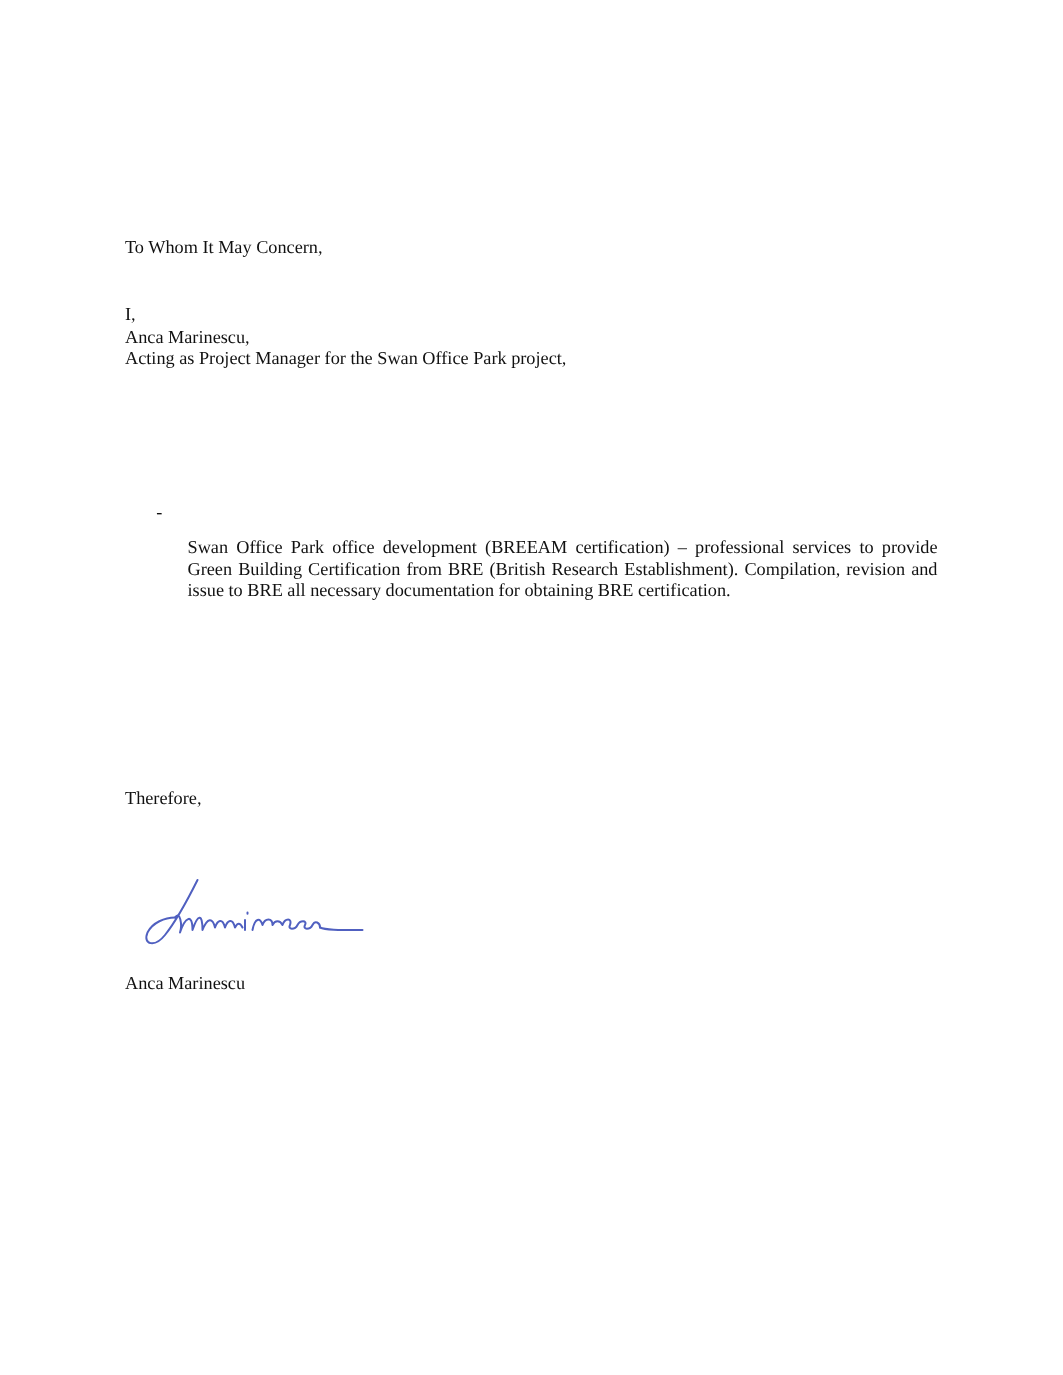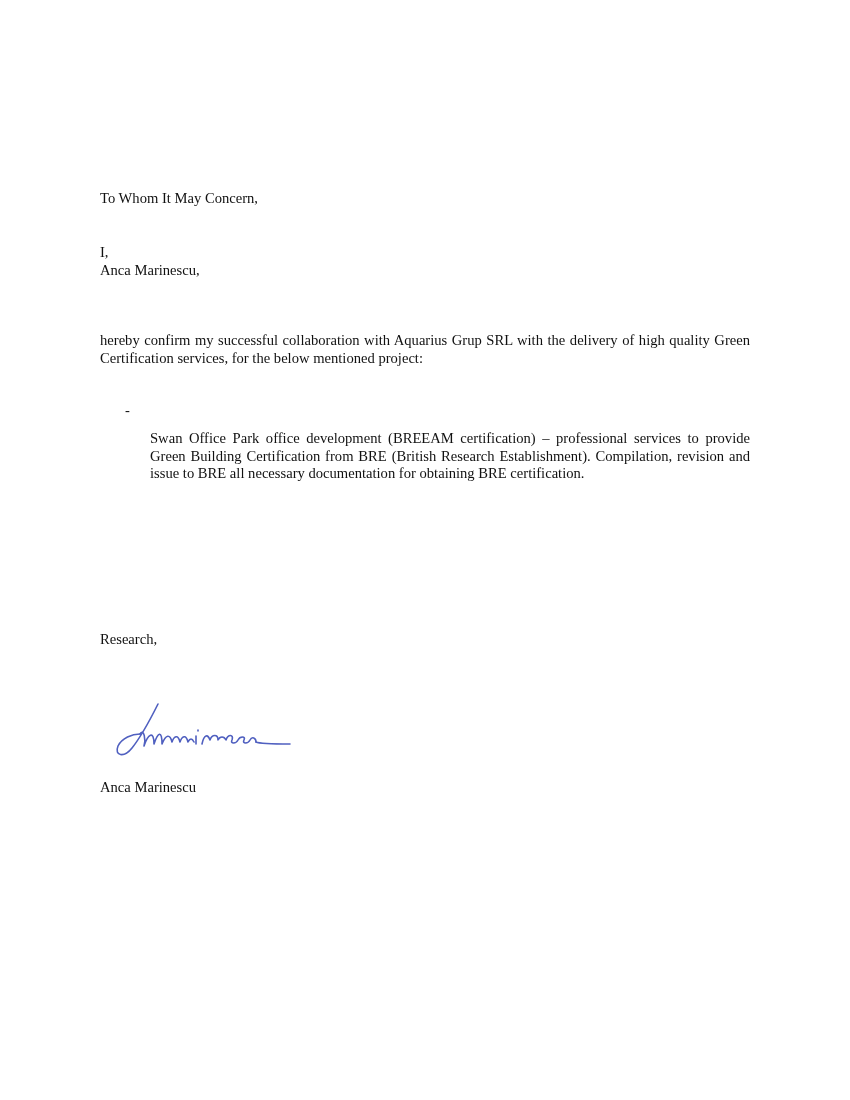--- a/index.html
+++ b/index.html
@@ -16,31 +16,31 @@
   </style>
 </head>
 <body>
 
 <div class="page">
 
   <div class="line" style="top:190px;">To Whom It May Concern,</div>
 
   <div class="line" style="top:244px;">I,</div>
   <div class="line" style="top:262px;">Anca Marinescu,</div>
+  <div class="line" style="top:279px;">Acting as Project Manager for the Swan Office Park project,</div>
 
-  <div class="para" style="top: 332px; text-align-last: left;">hereby confirm my successful collaboration with Aquarius Grup SRL with the delivery of high quality Green Certification services, for the below mentioned project:</div>
 
   <div>
     <span class="bullet-dash" style="top:402px;">-</span>
     <div class="bullet-text" style="top: 402px; text-align-last: left;">Swan Office Park office development (BREEAM certification) – professional services to provide Green Building Certification from BRE (British Research Establishment). Compilation, revision and issue to BRE all necessary documentation for obtaining BRE certification.</div>
   </div>
 
 
 
-  <div class="line" style="top:631px;">Research,</div>
+  <div class="line" style="top:631px;">Therefore,</div>
 
   <svg class="signature" viewBox="0 0 185 60">
     <g id="sig-strokes" fill="none" stroke-width="1.6" stroke-linecap="round" stroke-linejoin="round" stroke="#5060c0">
       <path d="M48 4 C40 20, 30 38, 22 48 C14 58, 4 56, 8 46 C12 38, 22 34, 30 34"></path>
       <path d="M30 34 C34 28, 36 40, 34 46 C38 34, 44 30, 44 44 C48 32, 52 30, 52 44 C56 34, 60 34, 62 42 C64 36, 68 34, 70 42 C72 36, 76 34, 78 42 C80 38, 82 38, 84 42"></path>
       <path d="M86 36 L86 44 M88 30 L88 31"></path>
       <path d="M92 44 C94 34, 98 34, 100 40 C102 34, 108 34, 108 40 C110 36, 114 36, 116 40 C118 34, 124 34, 122 40 C120 44, 126 44, 128 40 C130 36, 136 36, 134 40 C132 44, 138 44, 140 40 C142 36, 146 38, 146 42"></path>
       <path d="M146 42 C150 44, 160 44, 180 44"></path>
     </g>
   </svg>

